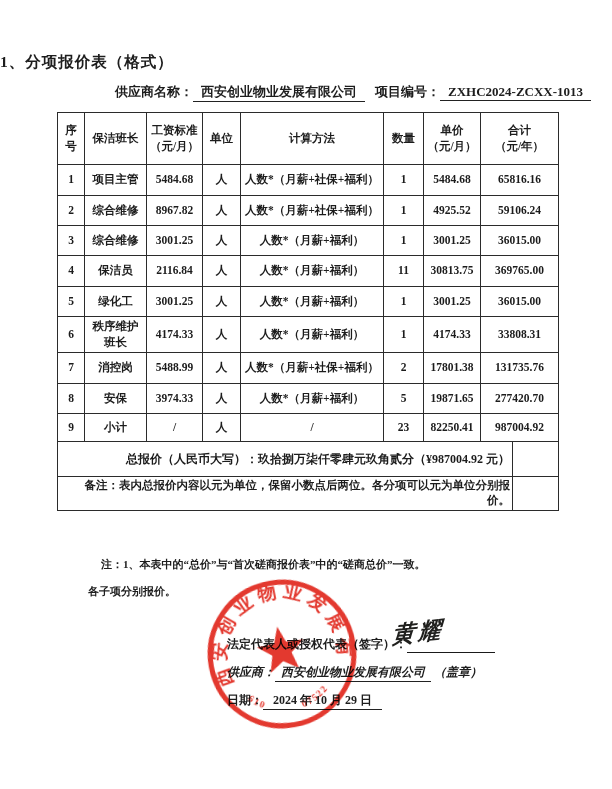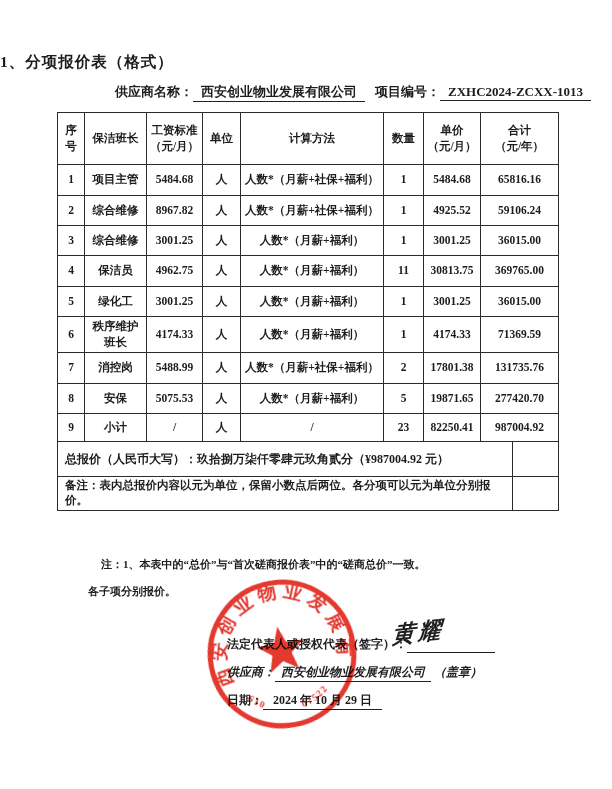--- a/index.html
+++ b/index.html
@@ -21,21 +21,21 @@
   .gap { display:inline-block; width:10px; }
 
   .tables { position:absolute; top:112px; left:57px; }
   .doc-table { border-collapse:collapse; table-layout:fixed; width:501px; }
   .doc-table td, .doc-table th {
     border:1.4px solid #2b2b2b; text-align:center; vertical-align:middle;
     font-size:11.5px; font-weight:700; color:#1c1c1c;
     white-space:pre-line; padding:1px 2px; line-height:1.35;
   }
   .doc-table.bottom { margin-top:-1.4px; }
-  .doc-table .a-left { text-align:left; padding-left:7px; }
+  .doc-table .a-left { text-align:right; padding-left:7px; }
 
   .notes {
     position:absolute; top:551px; left:88px; width:482px;
     font-size:11px; font-weight:700; line-height:27px;
     text-indent:13px; white-space:pre-line;
   }
 
   .sig-line { position:absolute; font-size:12px; font-weight:700; white-space:nowrap; }
   .sig-rep      { top:636px; left:227px; }
   .sig-supplier { top:664px; left:227px;font-style:italic; }
@@ -118,21 +118,21 @@
         <td>3001.25</td>
         <td>人</td>
         <td>人数*（月薪+福利）</td>
         <td>1</td>
         <td>3001.25</td>
         <td>36015.00</td>
       </tr>
       <tr style="height:31px">
         <td>4</td>
         <td>保洁员</td>
-        <td>4962.75</td>
+        <td>2116.84</td>
         <td>人</td>
         <td>人数*（月薪+福利）</td>
         <td>11</td>
         <td>30813.75</td>
         <td>369765.00</td>
       </tr>
       <tr style="height:30px">
         <td>5</td>
         <td>绿化工</td>
         <td>3001.25</td>
@@ -144,36 +144,36 @@
       </tr>
       <tr style="height:36px">
         <td>6</td>
         <td>秩序维护
 班长</td>
         <td>4174.33</td>
         <td>人</td>
         <td>人数*（月薪+福利）</td>
         <td>1</td>
         <td>4174.33</td>
-        <td>71369.59</td>
+        <td>33808.31</td>
       </tr>
       <tr style="height:31px">
         <td>7</td>
         <td>消控岗</td>
         <td>5488.99</td>
         <td>人</td>
         <td>人数*（月薪+社保+福利）</td>
         <td>2</td>
         <td>17801.38</td>
         <td>131735.76</td>
       </tr>
       <tr style="height:30px">
         <td>8</td>
         <td>安保</td>
-        <td>5075.53</td>
+        <td>3974.33</td>
         <td>人</td>
         <td>人数*（月薪+福利）</td>
         <td>5</td>
         <td>19871.65</td>
         <td>277420.70</td>
       </tr>
       <tr style="height:28px">
         <td>9</td>
         <td>小计</td>
         <td>/</td>

